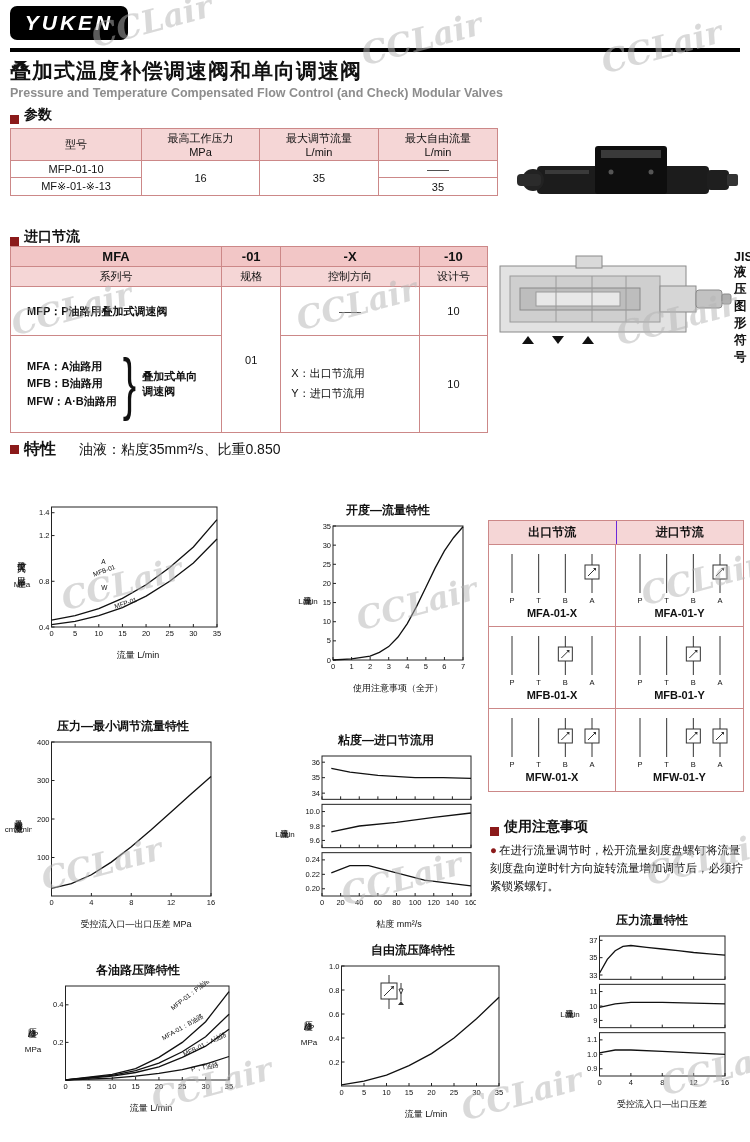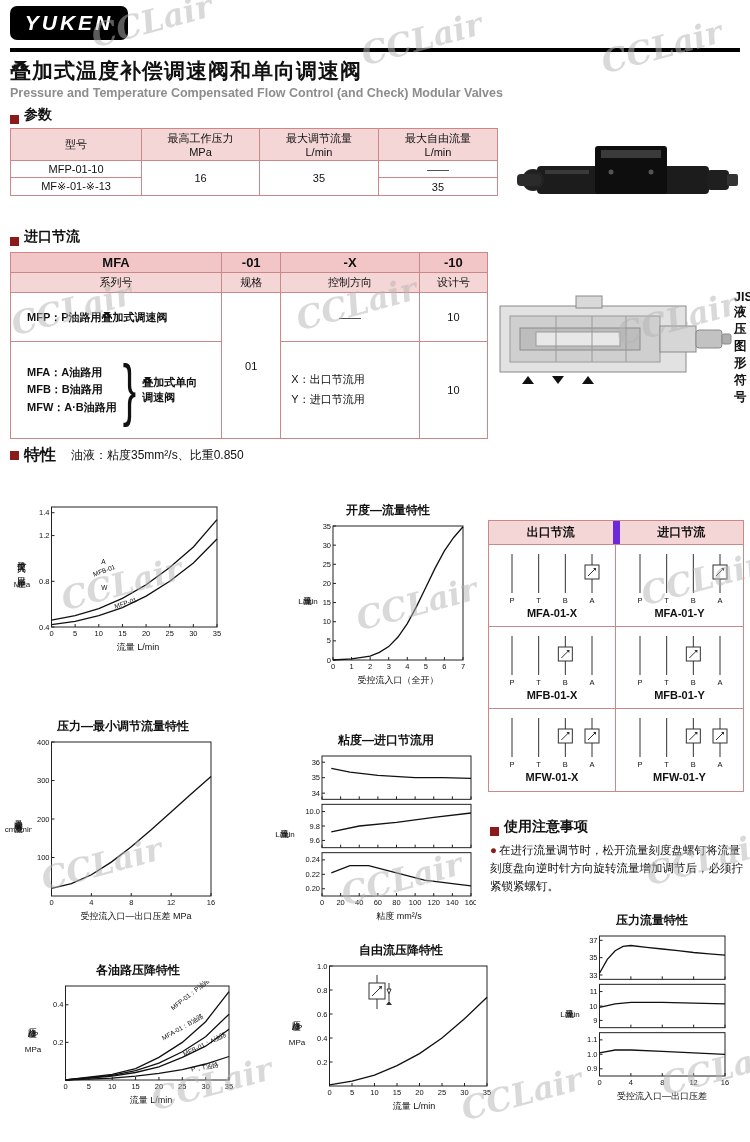--- a/index.html
+++ b/index.html
@@ -33,44 +33,44 @@
   .mtable .hd1 th{background:#f2c6c6;font-size:13px;}
   .mtable .hd2 th{background:#f5d6d6;font-weight:normal;}
   .mtable td.left{text-align:left;font-weight:bold;padding-left:16px;}
   .mtable tr.r3 td{height:44px;}
   .mtable tr.r4 td{height:92px;}
   .group{display:flex;align-items:center;gap:4px;}
   .group .col div{line-height:1.6;}
   .brace{font-size:40px;font-weight:normal;transform:scaleY(1.7);margin:0 2px;}
   .glabel div{line-height:1.4;}
   .ctrl div{line-height:1.8;text-align:left;padding-left:6px;}
-  .model-row{display:flex;gap:8px;align-items:center;margin-top:6px;}
+  .model-row{display:flex;gap:8px;align-items:flex-start;margin-top:0;}
   .right-col{width:244px;display:flex;align-items:center;}
   .jis-head{font-weight:bold;font-size:12.5px;margin-top:4px;}
   .jis-cap{font-weight:bold;font-size:12px;}
   
   .features-line{display:flex;align-items:center;gap:5px;margin-top:6px;padding:0 10px;}
-  .oil-note{font-size:12px;margin-left:10px;}
+  .oil-note{font-size:14px;margin-left:18px;}
   
   #charts{position:absolute;left:0;top:460px;width:750px;height:682px;}
   .chart{position:absolute;}
   .c-title{font-weight:bold;font-size:12px;text-align:center;margin-bottom:2px;}
   .c-body{display:flex;align-items:stretch;}
   .c-yl{display:flex;flex-direction:column;align-items:center;justify-content:center;font-size:8px;width:20px;}
   .c-yl.wide{width:26px;}
   .vlab{writing-mode:vertical-rl;text-orientation:upright;font-size:8.5px;letter-spacing:1px;}
   .yl-u{margin-top:6px;font-size:8px;}
   .c-plot{position:relative;background:#fff;}
-  .c-xl{font-size:9px;text-align:center;margin-top:1px;}
+  .c-xl{font-size:9px;text-align:center;margin-top:9px;}
   .inset{position:absolute;left:30%;top:10%;}
   
   .sym-panel{position:absolute;left:488px;top:60px;width:254px;border:1px solid #cc8888;background:#fff;}
   .sym-head{display:flex;background:#f5d6d6;border-bottom:1px solid #cc8888;}
   .sym-head div{flex:1;text-align:center;font-weight:bold;font-size:12px;padding:3px 0;}
-  .sym-head div:first-child{border-right:7px solid #6d28d9;}
+  .sym-head div:first-child{border-right:1px solid #6d28d9;}
   .sym-grid{display:grid;grid-template-columns:1fr 1fr;}
   .sym-cell{border-right:1px solid #cc8888;border-bottom:1px solid #cc8888;display:flex;flex-direction:column;
             align-items:center;padding:6px 4px 4px 4px;height:82px;box-sizing:border-box;}
   .sym-cell:nth-child(2n){border-right:none;}
   .sym-cell:nth-child(5),.sym-cell:nth-child(6){border-bottom:none;}
   .sym-draw{width:104px;height:54px;}
   .sym-cap{font-weight:bold;font-size:11px;margin-top:2px;}
   
   .notes{position:absolute;left:490px;top:358px;width:254px;}
   .notes p{font-size:11.5px;line-height:1.55;margin:6px 0 0 0;}
@@ -332,21 +332,21 @@
               <text x="89.28571428571428" y="148" text-anchor="middle" font-size="7.5" fill="#111">4</text>
               <line x1="107.85714285714286" y1="139" x2="107.85714285714286" y2="136" stroke="#222" stroke-width="1"></line>
               <text x="107.85714285714286" y="148" text-anchor="middle" font-size="7.5" fill="#111">5</text>
               <line x1="126.42857142857142" y1="139" x2="126.42857142857142" y2="136" stroke="#222" stroke-width="1"></line>
               <text x="126.42857142857142" y="148" text-anchor="middle" font-size="7.5" fill="#111">6</text>
               <line x1="145" y1="139" x2="145" y2="136" stroke="#222" stroke-width="1"></line>
               <text x="145" y="148" text-anchor="middle" font-size="7.5" fill="#111">7</text>
               <polyline points="15.0,139.0 33.6,137.9 52.1,135.2 61.4,131.3 70.7,125.6 80.0,116.0 89.3,102.6 98.6,85.4 107.9,66.3 117.1,47.1 126.4,29.9 135.7,16.5 145.0,5.8" fill="none" stroke="#111" stroke-width="1.3"></polyline>
             </svg></div>
       </div>
-      <div class="c-xl" style="margin-left:20px">受控流入口（全开）</div>
+      <div class="c-xl" style="margin-left:20px">使用注意事项（全开）</div>
     </div>
 
     <div class="sym-panel">
       <div class="sym-head">
         <div>出口节流</div>
         <div>进口节流</div>
       </div>
       <div class="sym-grid">
         <div class="sym-cell">
           <div class="sym-draw"><svg width="104" height="54" viewBox="0 0 104 54">
@@ -662,21 +662,21 @@
               <polyline points="19.5,99.0 66.2,97.1 89.6,95.2 112.9,92.4 136.3,88.7 159.6,83.0 183.0,75.5" fill="none" stroke="#111" stroke-width="1.3"></polyline>
               <text x="126.94285714285714" y="29.439999999999998" font-size="6.5" fill="#111" transform="rotate(-38 126.94285714285714 29.439999999999998)">MFP-01：P油路</text>
               <text x="117.6" y="59.52" font-size="6.5" fill="#111" transform="rotate(-30 117.6 59.52)">MFA-01：B油路</text>
               <text x="138.62142857142857" y="75.5" font-size="6.5" fill="#111" transform="rotate(-26 138.62142857142857 75.5)">MFB-01：A油路</text>
               <text x="145.62857142857143" y="90.54" font-size="6.5" fill="#111" transform="rotate(-10 145.62857142857143 90.54)">P，T油路</text>
             </svg></div>
       </div>
       <div class="c-xl" style="margin-left:26px">流量 L/min</div>
     </div>
 
-    <div class="chart" style="left:284px;top:482px;width:234px">
+    <div class="chart" style="left:296px;top:482px;width:234px">
       <div class="c-title">自由流压降特性</div>
       <div class="c-body">
         <div class="c-yl wide">
           <div class="vlab">压降值</div>
           <div class="yl-u">ΔP</div>
           <div class="yl-u">MPa</div>
         </div>
         <div class="c-plot" style="width:182px;height:138px">
           <div class="inset">
             <svg width="30" height="36" viewBox="0 0 30 36">

